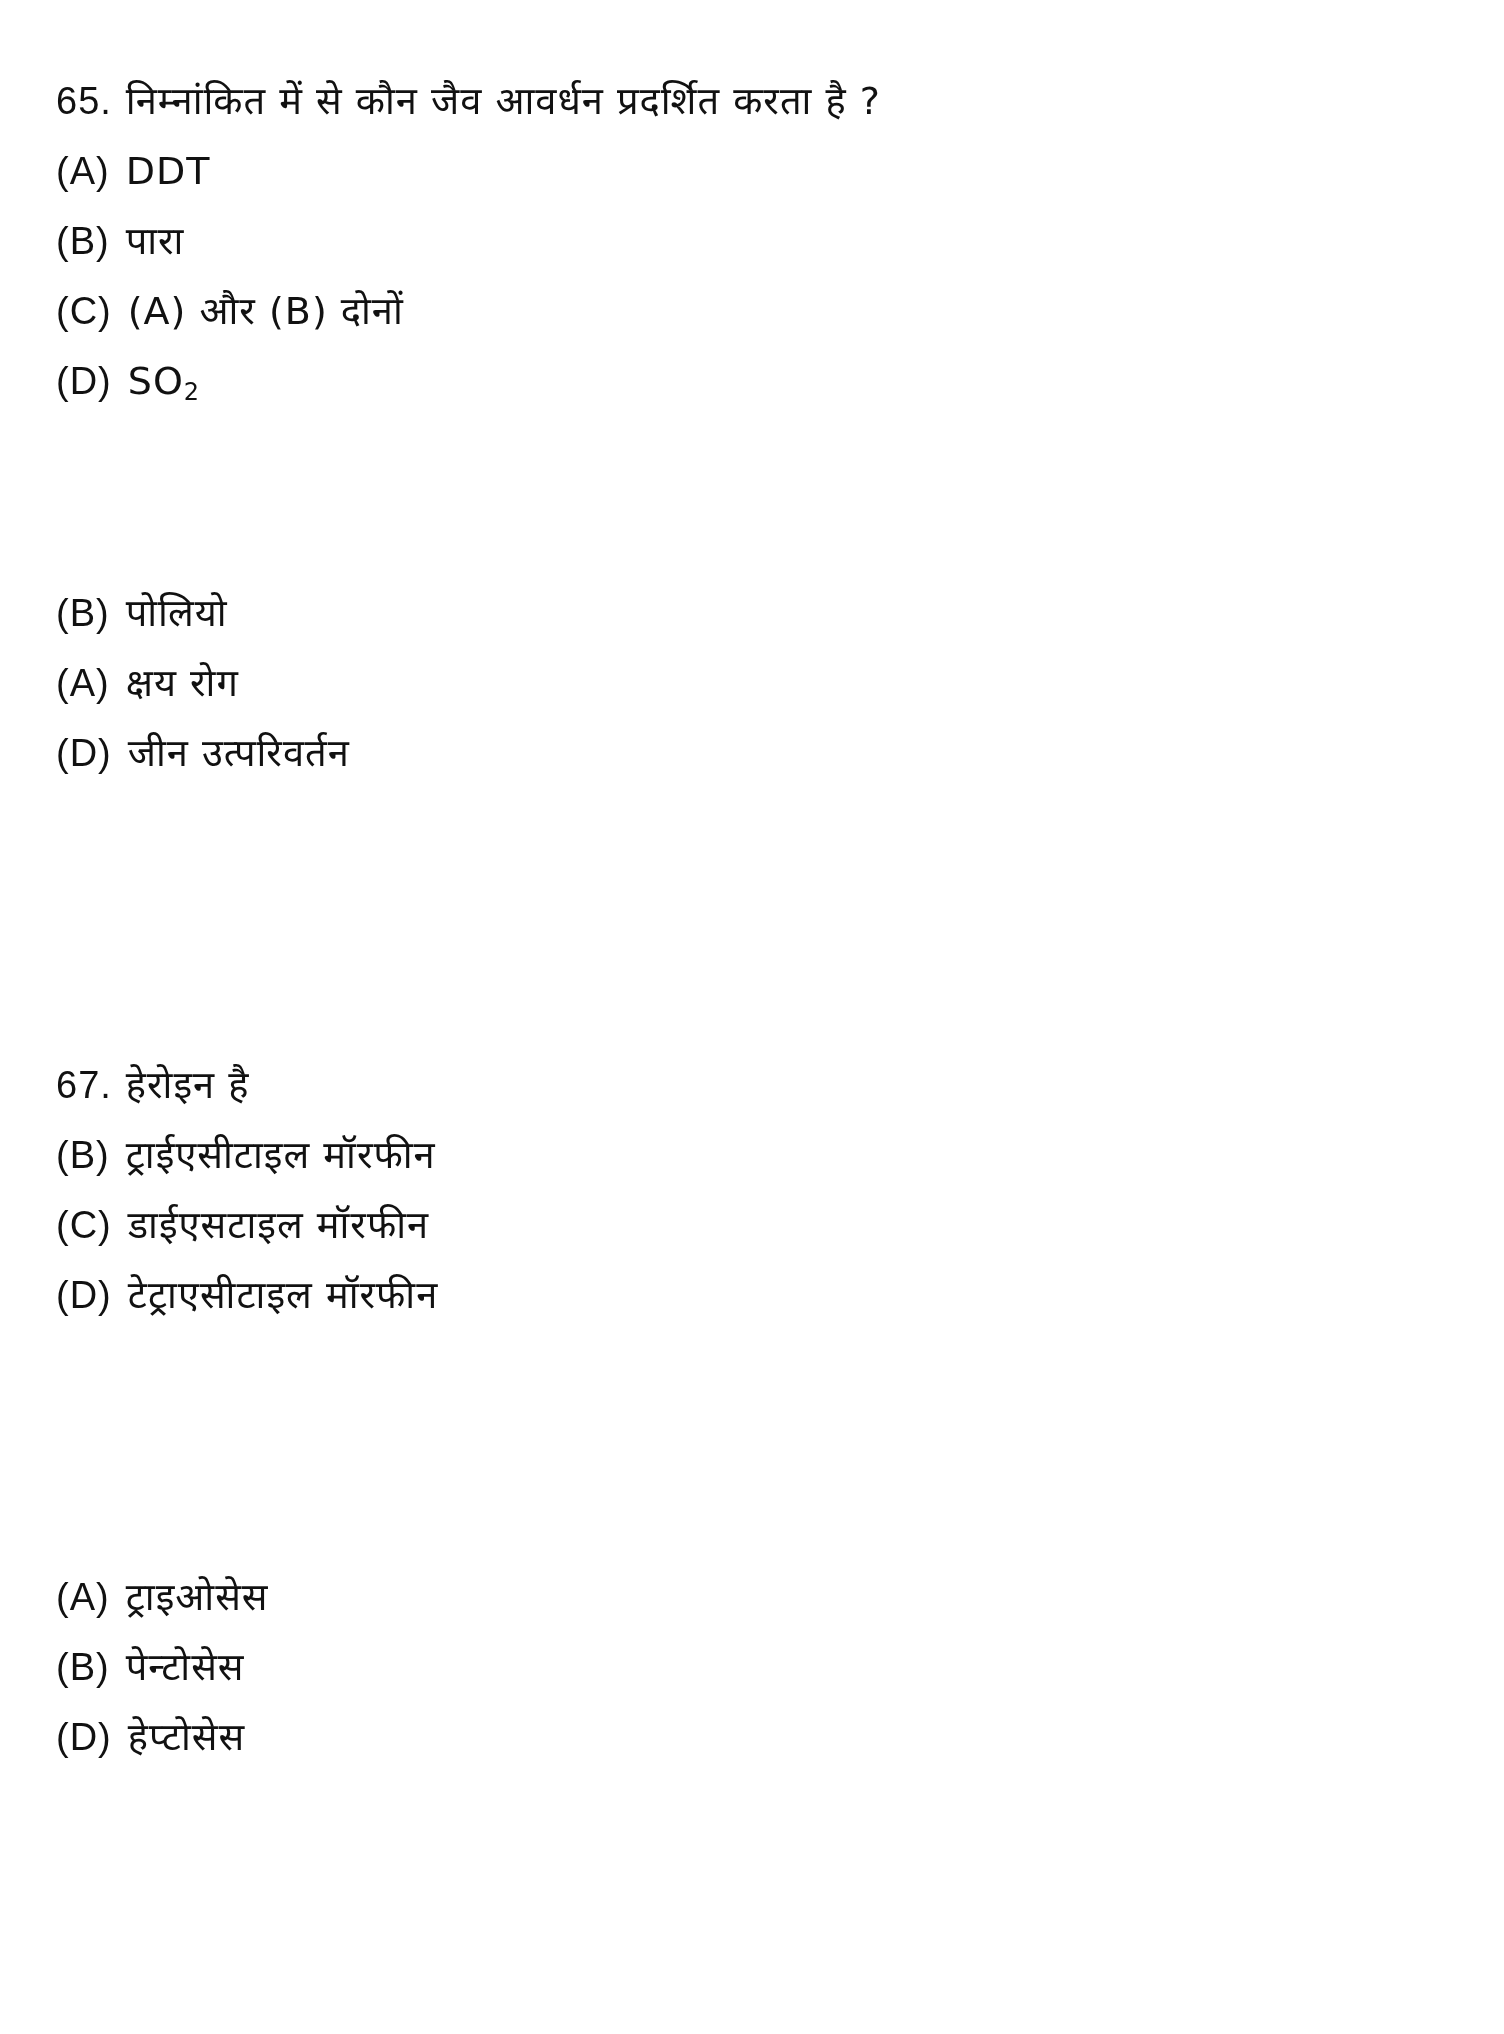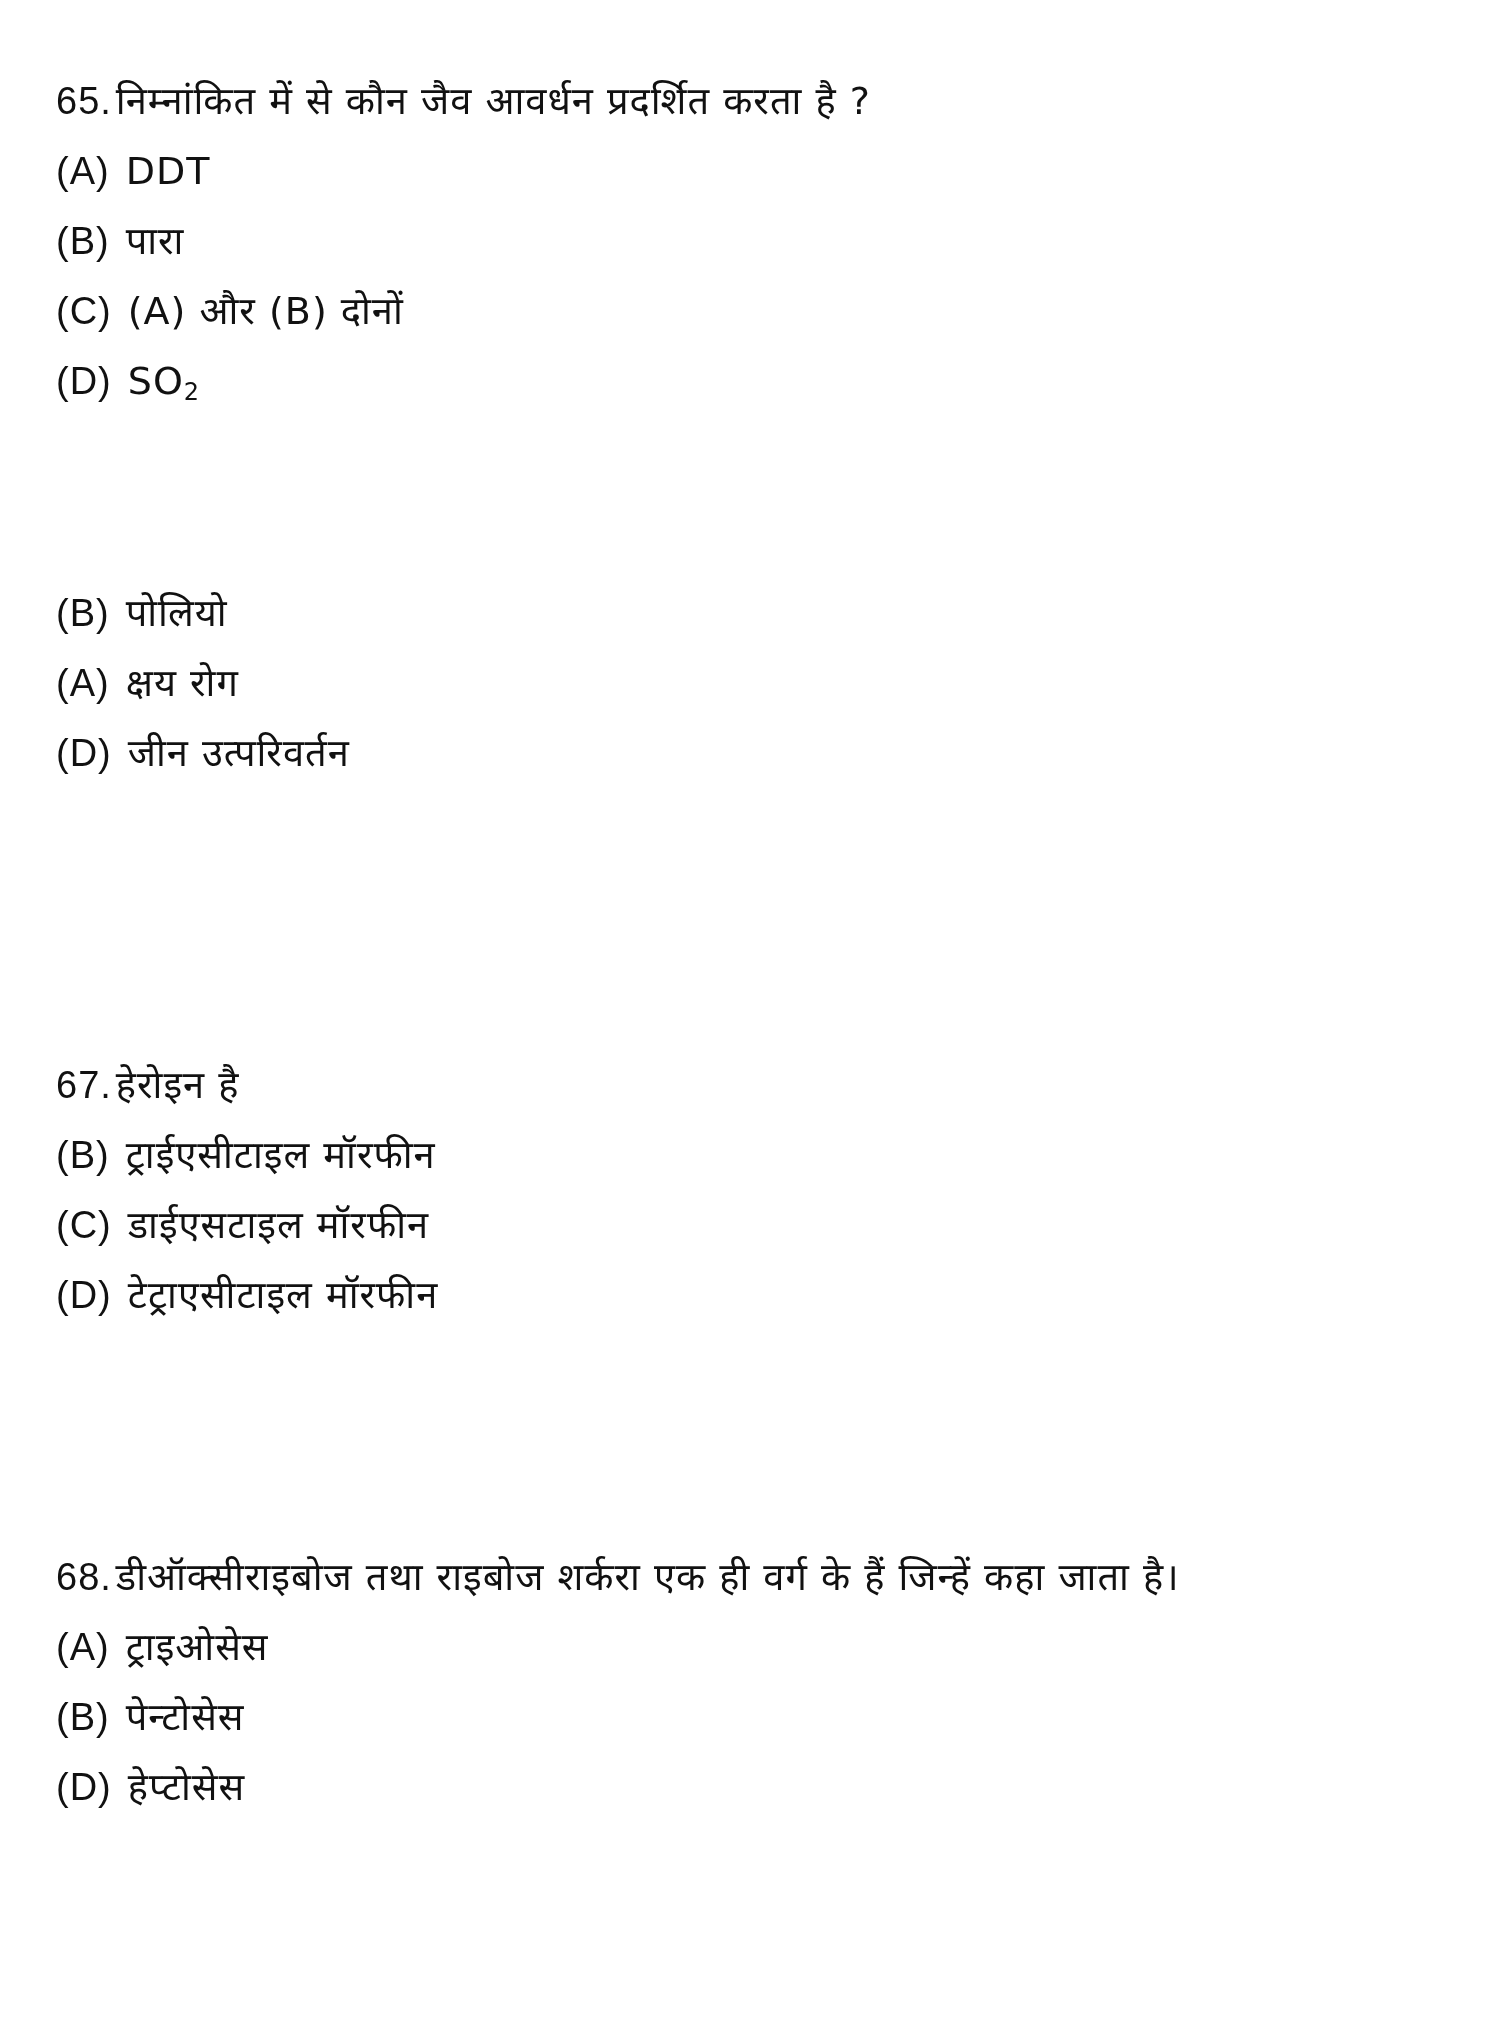--- a/index.html
+++ b/index.html
@@ -6,21 +6,21 @@
   body {
     width: 1504px; height: 2034px; position: relative; overflow: hidden;
     font-family: "DejaVu Sans", "Liberation Sans", sans-serif;
     color: #111111;
   }
   .question { position: absolute; left: 56px; }
   .q-line {
     font-size: 38px; line-height: 50px; white-space: nowrap;
     letter-spacing: 1px;
   }
-  .q-num { font-family: "Liberation Sans", sans-serif; margin-right: 4px; text-align: right; }
+  .q-num { font-family: "Liberation Sans", sans-serif; margin-right: 14px; text-align: right; }
   .opt { margin-top: 20px; }
   .opt-label { font-family: "Liberation Sans", sans-serif; margin-right: 16px; }
   .stem { margin-bottom: 0; }
   sub { font-size: 24px; vertical-align: -6px; }
 </style>
 </head>
 <body>
 
 <div class="question" style="top:76px;">
   <div class="q-line stem">
@@ -61,23 +61,20 @@
   </div>
   <div class="q-line opt">
     <span class="opt-label">(C)</span><span>डाईएसटाइल मॉरफीन</span>
   </div>
   <div class="q-line opt">
     <span class="opt-label">(D)</span><span>टेट्राएसीटाइल मॉरफीन</span>
   </div>
 </div>
 
 <div class="question" style="top:1552px;">
-  <div class="q-line stem">
-    <span class="q-num">68.</span><span>डीऑक्सीराइबोज तथा राइबोज शर्करा एक ही वर्ग के हैं जिन्हें कहा जाता है।</span>
-  </div>
   <div class="q-line opt">
     <span class="opt-label">(A)</span><span>ट्राइओसेस</span>
   </div>
   <div class="q-line opt">
     <span class="opt-label">(B)</span><span>पेन्टोसेस</span>
   </div>
   <div class="q-line opt">
     <span class="opt-label">(D)</span><span>हेप्टोसेस</span>
   </div>
 </div>

